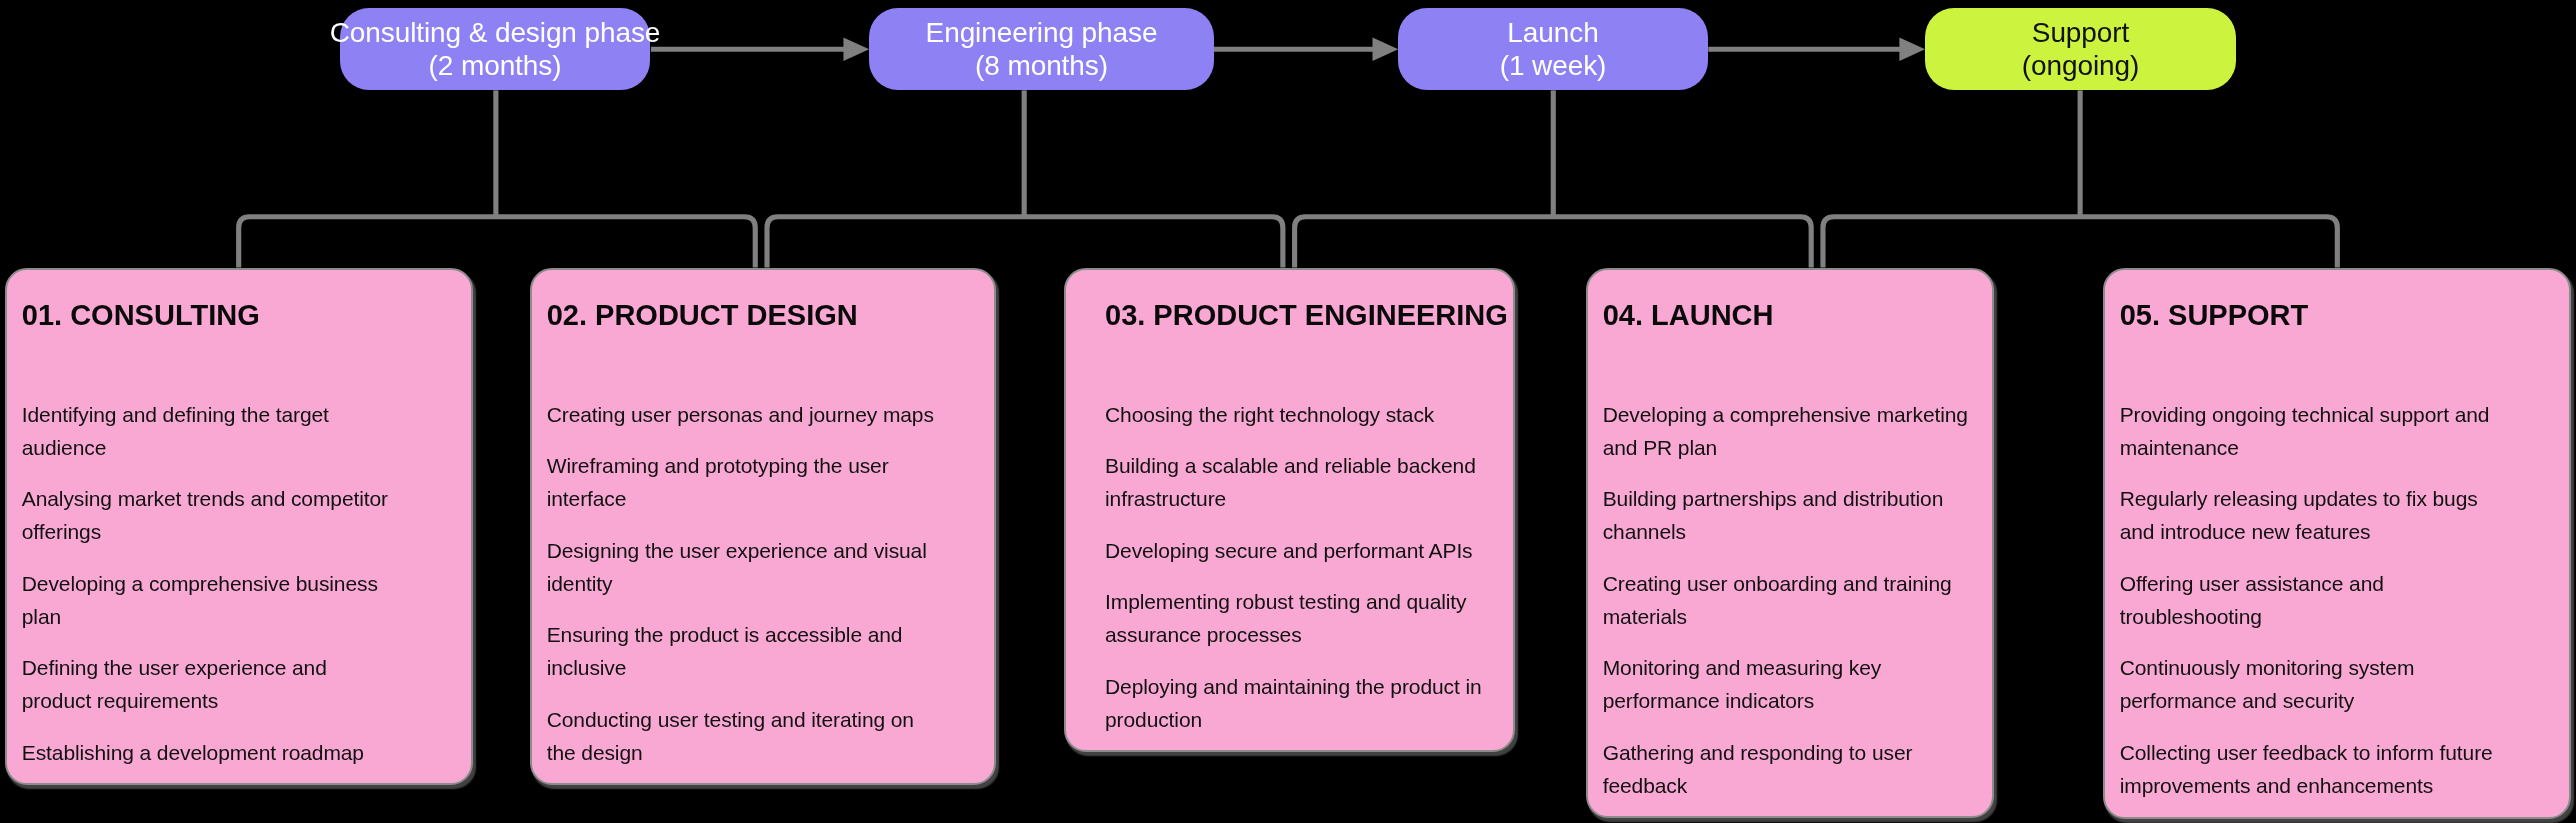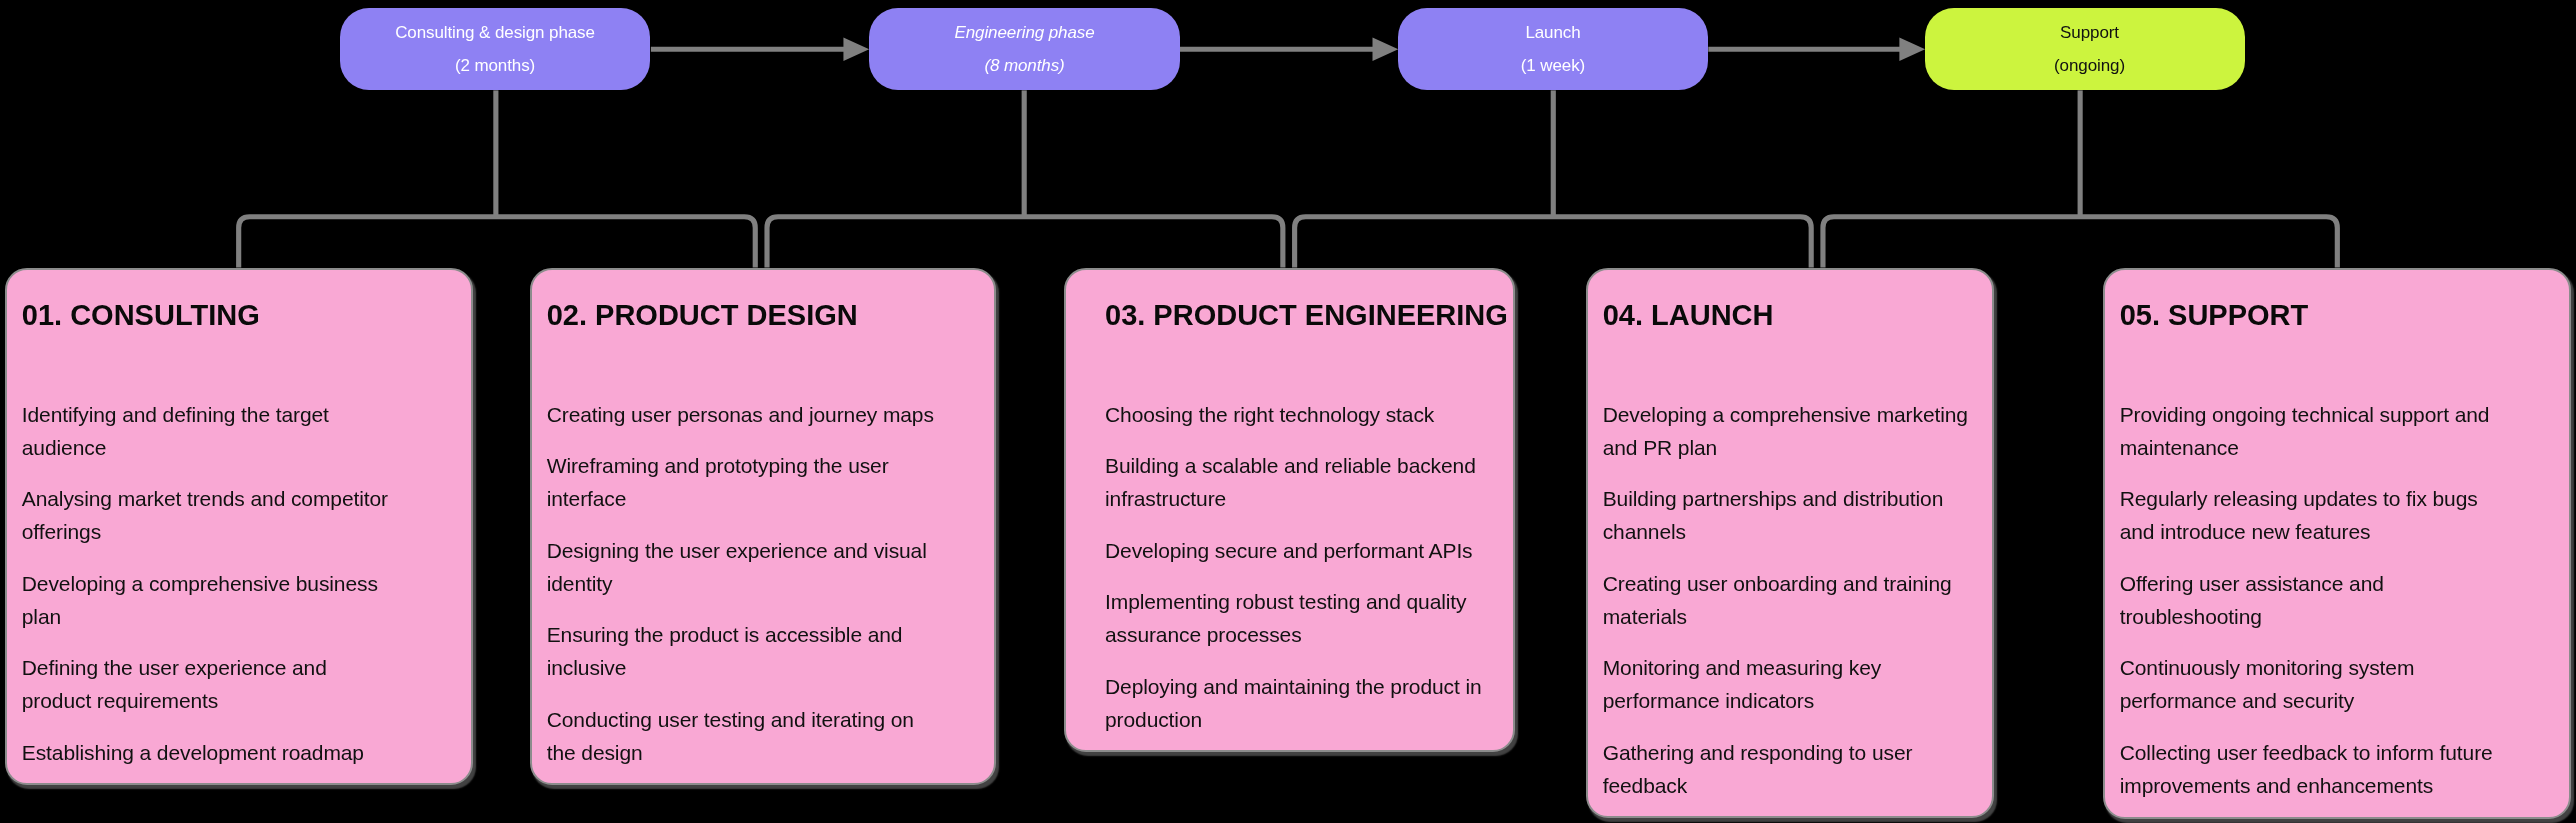--- a/index.html
+++ b/index.html
@@ -36,21 +36,21 @@
     top: 8px;
     height: 82px;
     border-radius: 29px;
     background: #8e81f3;
     color: #ffffff;
     display: flex;
     flex-direction: column;
     align-items: center;
     justify-content: center;
     text-align: left;
-    font-size: 17px;
+    font-size: 28px;
     line-height: 33px;
     letter-spacing: -0.1px;
   }
   .phase-pill.support {
     background: #ccf43e;
     color: #111111;
   }
   .phase-pill .pill-line { white-space: nowrap; }
   .card {
     position: absolute;
@@ -109,29 +109,29 @@
     <path d="M324,364 V310 Q324,295 339,295 H1012 Q1027,295 1027,310 V364"></path>
     <path d="M1043,364 V310 Q1043,295 1058,295 H1730 Q1745,295 1745,310 V364"></path>
     <path d="M1761,364 V310 Q1761,295 1776,295 H2449 Q2464,295 2464,310 V364"></path>
     <path d="M2480,364 V310 Q2480,295 2495,295 H3165 Q3180,295 3180,310 V364"></path>
   </svg>
 
   <div class="phase-pill" style="left:340px; width:310px;">
     <div class="pill-line">Consulting &amp; design phase</div>
     <div class="pill-line">(2 months)</div>
   </div>
-  <div class="phase-pill" style="left:869px; width:311px;font-style:italic;">
+  <div class="phase-pill" style="left:869px; width:345px;">
     <div class="pill-line">Engineering phase</div>
     <div class="pill-line">(8 months)</div>
   </div>
   <div class="phase-pill" style="left:1398px; width:310px;">
     <div class="pill-line">Launch</div>
     <div class="pill-line">(1 week)</div>
   </div>
-  <div class="phase-pill support" style="left:1925px; width:311px;padding-left:9px;">
+  <div class="phase-pill support" style="left:1925px; width:311px;">
     <div class="pill-line">Support</div>
     <div class="pill-line">(ongoing)</div>
   </div>
 
   <div class="card" style="left:5.1px; width:468px; height:517px;">
     <h2 class="card-title">01. CONSULTING</h2>
     <p class="card-item">Identifying and defining the target
 audience</p>
     <p class="card-item">Analysing market trends and competitor
 offerings</p>

